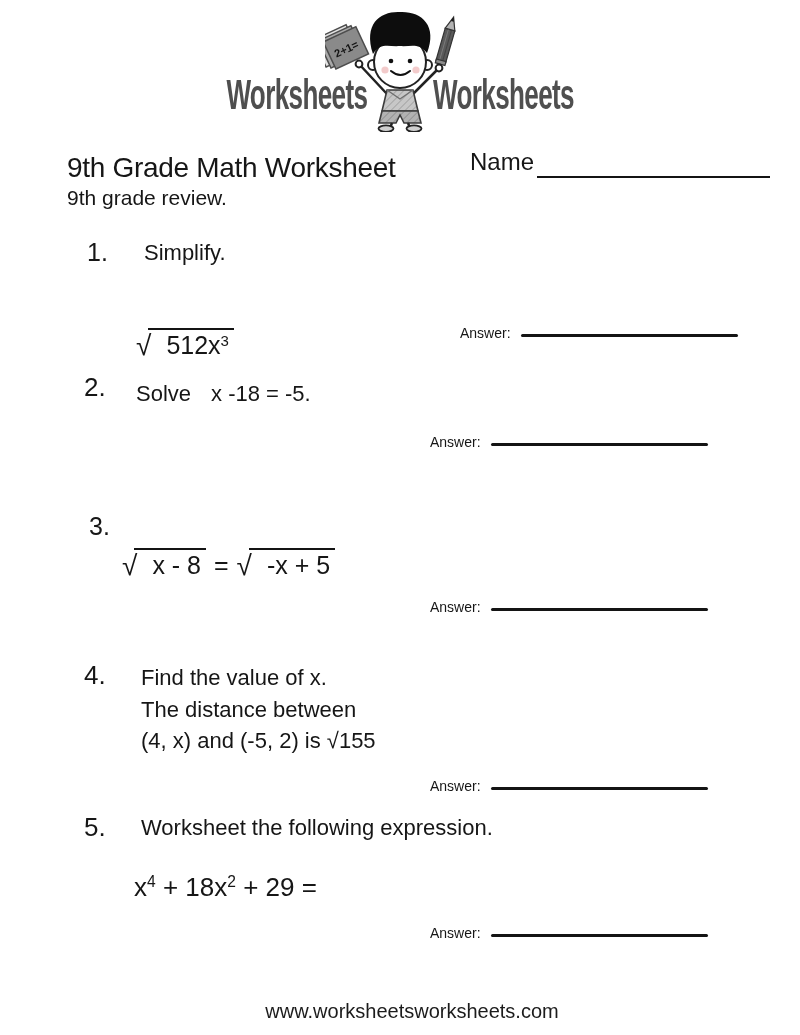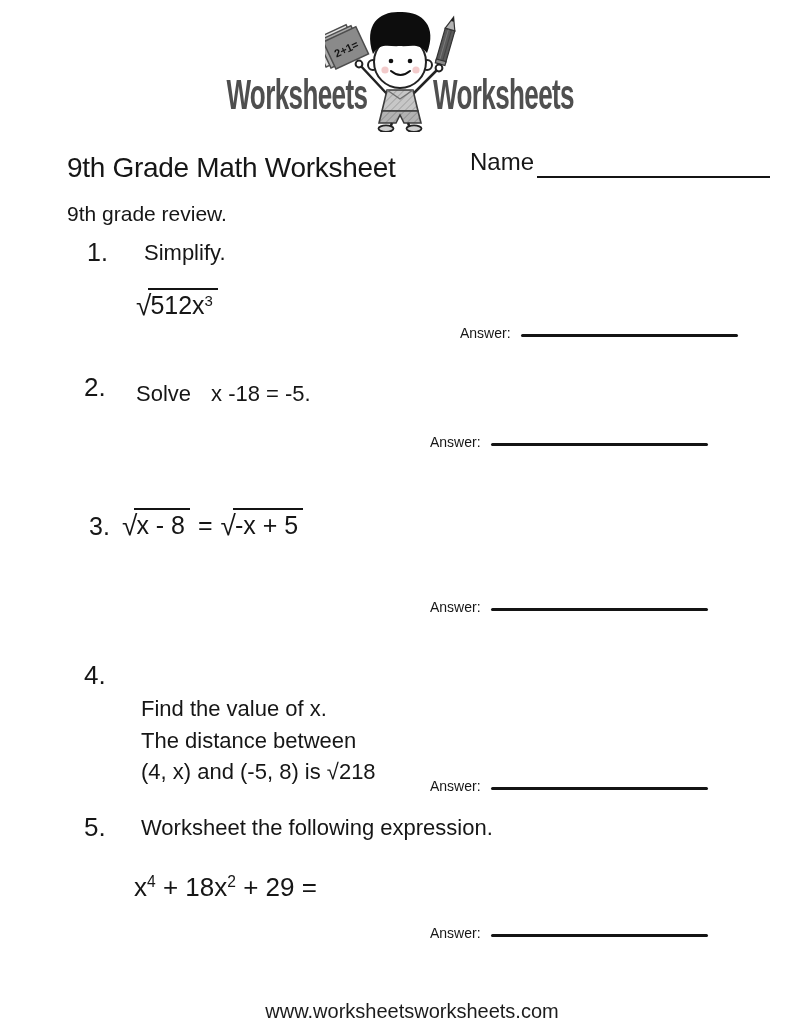--- a/index.html
+++ b/index.html
@@ -12,29 +12,29 @@
   .logo-word{font-size:42px; font-weight:bold; color:#4f4f4f; letter-spacing:-1px;
              margin-bottom:16px; line-height:1; z-index:1; white-space:nowrap;}
   .logo-word.left{transform:scaleX(0.62); transform-origin:right center;}
   .logo-word.right{transform:scaleX(0.62); transform-origin:left center;}
   .logo-boy{margin:0 -42px; position:relative; z-index:2;}
 
   
   .title{position:absolute; left:67px; top:152px; font-size:28px; letter-spacing:-0.3px;}
   .name-label{position:absolute; left:470px; top:148px; font-size:24px;}
   .name-line{position:absolute; left:537px; top:176px; width:233px; height:2px; background:#141414;}
-  .subtitle{position:absolute; left:67px; top:202px; font-size:21px;}
+  .subtitle{position:absolute; left:67px; top:186px; font-size:21px;}
 
   
   .pnum{position:absolute; font-size:25px;}
   .ptext{position:absolute; font-size:22px;margin-left:12px;}
   .pexpr{position:absolute; font-size:25px;}
   .sup{font-size:0.6em; vertical-align:0.55em; letter-spacing:0;}
   .rad-sign{font-size:1.12em; vertical-align:-1px; margin-right:-3px;}
-  .vinc{display:inline-block; border-top:2.5px solid #141414; padding:2px 5px 0 2px; line-height:1.05;}
+  .vinc{display:inline-block; border-top:2.5px solid #141414; padding:2px 5px 0 18px; line-height:1.05;margin-top:40px;}
   .eq-gap{margin:0 8px;}
   .mline{line-height:31.5px;}
 
   
   .answer{position:absolute; display:flex; align-items:flex-end; font-size:14px;text-align:center;}
   .alabel{line-height:1.2;}
   .aline{width:217px; height:3px; background:#141414; margin-left:10px; margin-bottom:5px; border-radius:2px;}
 
   
   .footer{position:absolute; top:1000px; left:0; width:100%; text-align:center; font-size:20px; color:#1c1c1c;margin-left:12px;}
@@ -135,24 +135,24 @@
   <div class="pnum" style="left:89px; top:512px;">3.</div>
   <div class="pexpr" style="left:122px; top:508px;">
     <span class="rad-sign">√</span><span class="vinc">x - 8</span><span class="eq-gap">=</span><span class="rad-sign">√</span><span class="vinc">-x + 5</span>
   </div>
   <div class="answer" style="left:430px; top:599px;">
     <span class="alabel">Answer:</span>
     <span class="aline"></span>
   </div>
 
   <div class="pnum" style="left:84px; top:660px; font-size:26px;">4.</div>
-  <div class="ptext mline" style="left:129px; top:693px;">
+  <div class="ptext mline" style="left:129px; top:662px;">
     <div>Find the value of x.</div>
     <div>The distance between</div>
-    <div>(4, x) and (-5, 8) is √218</div>
+    <div>(4, x) and (-5, 2) is √155</div>
   </div>
   <div class="answer" style="left:430px; top:778px;">
     <span class="alabel">Answer:</span>
     <span class="aline"></span>
   </div>
 
   <div class="pnum" style="left:84px; top:812px; font-size:26px;">5.</div>
   <div class="ptext" style="left:129px; top:815px;">Worksheet the following expression.</div>
   <div class="pexpr" style="left:134px; top:872px; font-size:26px;">
     <span>x</span><span class="sup">4</span><span> + 18x</span><span class="sup">2</span><span> + 29 =</span>

